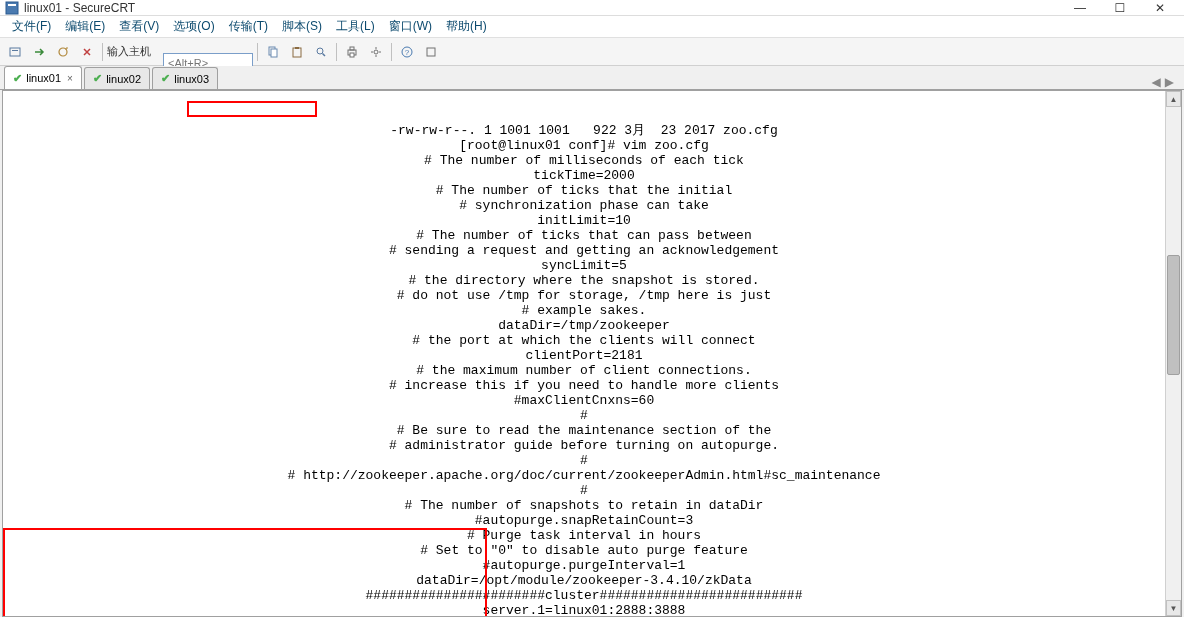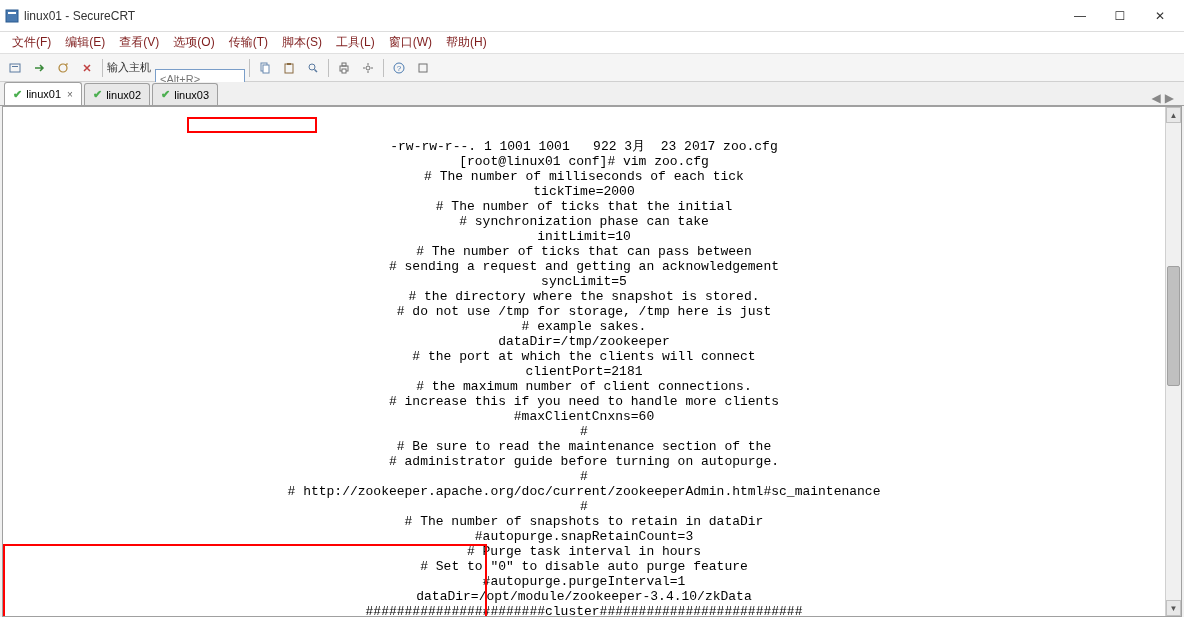--- a/index.html
+++ b/index.html
@@ -1,42 +1,42 @@
 <!DOCTYPE html>
 <html><head>
 <meta charset="utf-8">
 <style>
 * { margin: 0; padding: 0; box-sizing: border-box; }
 body { font-family: "Microsoft YaHei", "Segoe UI", Arial, sans-serif; font-size: 12px; background: #f0f0f0; width: 1184px; height: 617px; overflow: hidden; display: flex; flex-direction: column; }
-.titlebar { background: #fff; height: 32px; display: flex; align-items: center; padding: 0 4px; border-bottom: 1px solid #ddd; }
+.titlebar { background: #fff; height: 16px; display: flex; align-items: center; padding: 0 4px; border-bottom: 1px solid #ddd; }
 .titlebar .icon { width: 16px; height: 16px; margin-right: 4px; display: inline-flex; align-items: center; justify-content: center; }
 .titlebar .title { flex: 1; font-size: 12px; color: #333; }
 .win-controls { display: flex; gap: 0; }
 .win-btn { width: 40px; height: 24px; display: flex; align-items: center; justify-content: center; cursor: pointer; color: #333; }
 .menubar { background: #fff; height: 22px; display: flex; align-items: center; padding: 0 6px; gap: 2px; border-bottom: 1px solid #e0e0e0; }
-.menu-item { padding: 2px 6px; cursor: pointer; font-size: 12px; color: #7f1d1d; }
+.menu-item { padding: 2px 6px; cursor: pointer; font-size: 12px; color: #0c4a6e; }
 .toolbar { background: #f5f5f5; height: 28px; display: flex; align-items: center; padding: 0 4px; gap: 2px; border-bottom: 1px solid #d0d0d0; }
 .tool-btn { width: 22px; height: 22px; display: flex; align-items: center; justify-content: center; cursor: pointer; border: 1px solid transparent; border-radius: 2px; }
 .tool-sep { width: 1px; height: 18px; background: #c0c0c0; margin: 0 2px; }
 .host-input { width: 90px; height: 20px; border: 1px solid #7a9ec9; padding: 0 4px; font-size: 11px; color: #888; background: #fff; margin-top: 22px; }
 .tabbar { background: #f0f0f0; height: 24px; display: flex; align-items: flex-end; padding: 0 4px; border-bottom: 1px solid #a0a0a0; }
 .tab { height: 22px; display: flex; align-items: center; padding: 0 8px; border: 1px solid #a0a0a0; border-bottom: none; margin-right: 2px; background: #e8e8e8; cursor: pointer; font-size: 11px; border-radius: 3px 3px 0 0; }
 .tab.active { background: #fff; height: 23px; position: relative; z-index: 1; }
 .tab .check { color: #4caf50; margin-right: 4px; font-weight: bold; }
 .tab .close-x { margin-left: 6px; color: #666; font-size: 10px; }
 .tabbar-right { margin-left: auto; display: flex; align-items: center; gap: 4px; padding-right: 6px; }
 .terminal-wrap { flex: 1; display: flex; background: #fff; border: 1px solid #a0a0a0; margin: 0 2px; overflow: hidden; position: relative; }
 .terminal { flex: 1; padding: 2px 4px; font-family: "Courier New", monospace; font-size: 13px; line-height: 15px; color: #000; white-space: pre; overflow: hidden; position: relative; text-align: center; }
 .scrollbar { width: 16px; background: #f0f0f0; border-left: 1px solid #d0d0d0; display: flex; flex-direction: column; }
 .scroll-btn { height: 16px; display: flex; align-items: center; justify-content: center; background: #e8e8e8; border: 1px solid #c0c0c0; cursor: pointer; font-size: 8px; color: #555; }
 .scroll-track { flex: 1; background: #f0f0f0; position: relative; }
 .scroll-thumb { position: absolute; left: 1px; right: 1px; top: 30%; height: 120px; background: #c0c0c0; border: 1px solid #a0a0a0; border-radius: 2px; cursor: pointer; }
 .red-box1 { position: absolute; border: 2px solid #ff0000; pointer-events: none; }
 .red-box2 { position: absolute; border: 2px solid #ff0000; pointer-events: none; }
-.host-label { font-size: 11px; color: #333; margin-right: 2px; }
+.host-label { font-size: 11px; color: #333; margin-right: 10px; }
 </style>
 </head>
 <body>
 
 <div class="titlebar">
   <span class="icon">
     <svg width="14" height="14" viewBox="0 0 14 14">
         <rect x="1" y="1" width="12" height="12" fill="#4a7ab0" stroke="#2a5a90"></rect>
         <rect x="3" y="3" width="8" height="2" fill="#fff"></rect>
       </svg>

